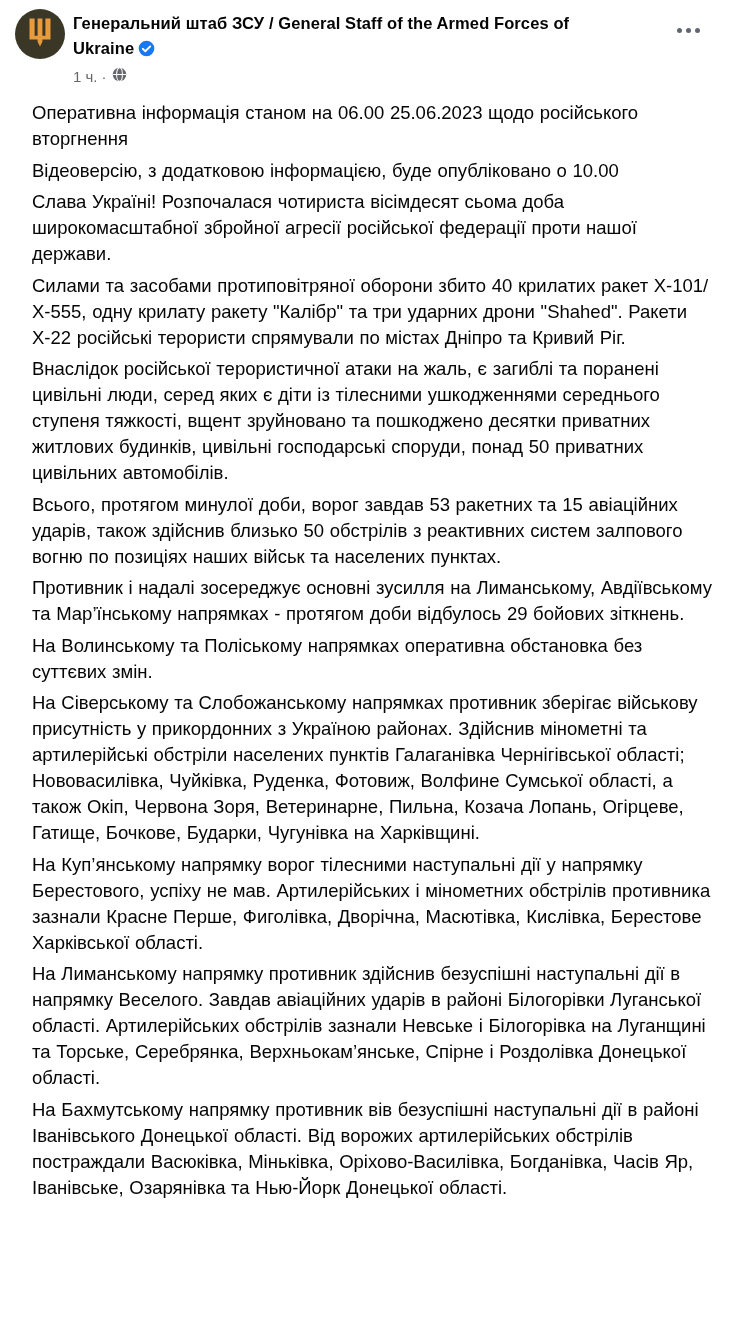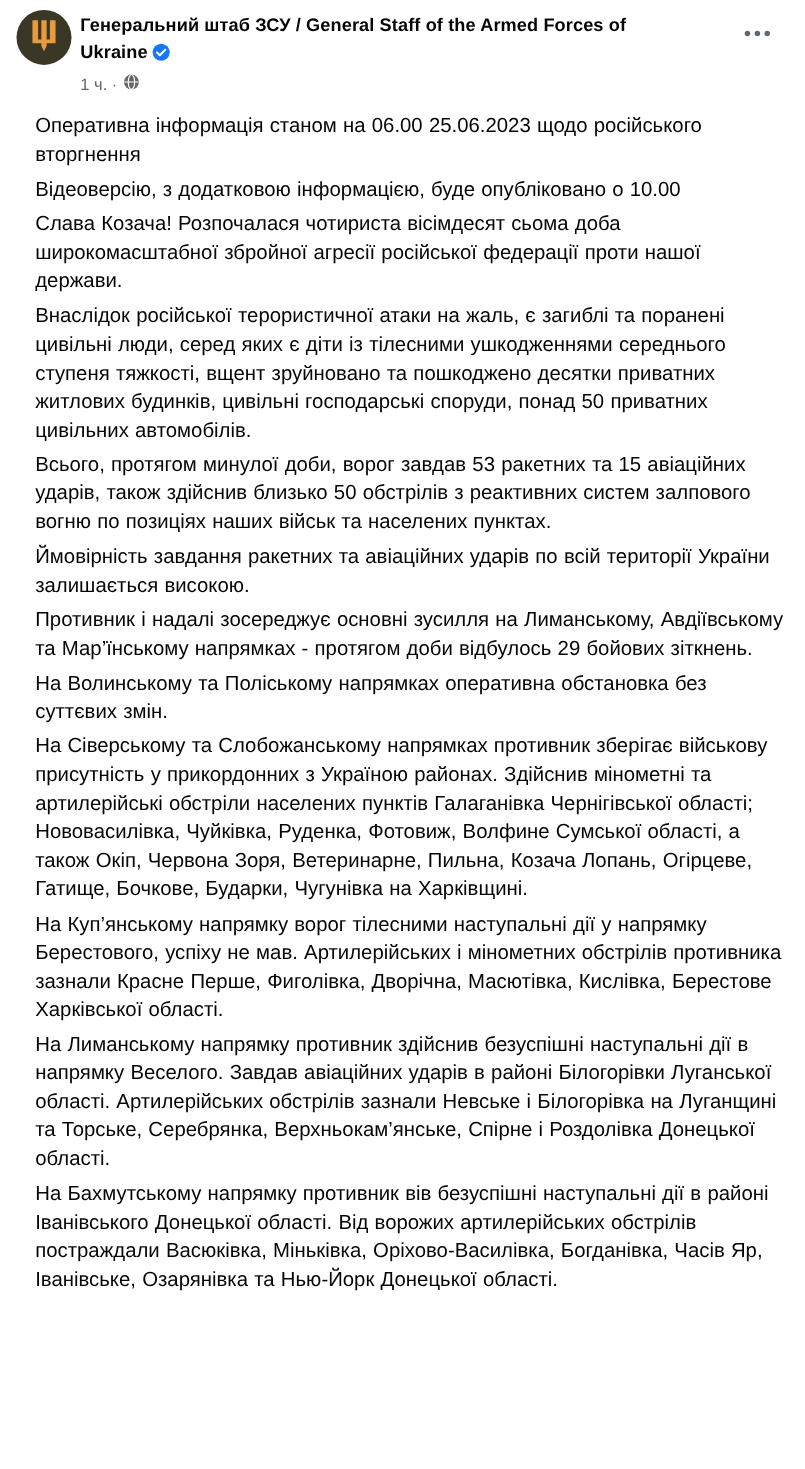--- a/index.html
+++ b/index.html
@@ -137,24 +137,24 @@
       <span class="dot"></span>
       <span class="dot"></span>
       <span class="dot"></span>
     </div>
 
   </div>
 
   <div class="post-body">
       <p>Оперативна інформація станом на 06.00 25.06.2023 щодо російського вторгнення</p>
       <p>Відеоверсію, з додатковою інформацією, буде опубліковано о 10.00</p>
-      <p>Слава Козача! Розпочалася чотириста вісімдесят сьома доба широкомасштабної збройної агресії російської федерації проти нашої держави.</p>
+      <p>Слава Україні! Розпочалася чотириста вісімдесят сьома доба широкомасштабної збройної агресії російської федерації проти нашої держави.</p>
+      <p>Силами та засобами протиповітряної оборони збито 40 крилатих ракет Х-101/Х-555, одну крилату ракету "Калібр" та три ударних дрони "Shahed". Ракети Х-22 російські терористи спрямували по містах Дніпро та Кривий Ріг.</p>
       <p>Внаслідок російської терористичної атаки на жаль, є загиблі та поранені цивільні люди, серед яких є діти із тілесними ушкодженнями середнього ступеня тяжкості, вщент зруйновано та пошкоджено десятки приватних житлових будинків, цивільні господарські споруди, понад 50 приватних цивільних автомобілів.</p>
       <p>Всього, протягом минулої доби, ворог завдав 53 ракетних та 15 авіаційних ударів, також здійснив близько 50 обстрілів з реактивних систем залпового вогню по позиціях наших військ та населених пунктах.</p>
-      <p>Ймовірність завдання ракетних та авіаційних ударів по всій території України залишається високою.</p>
       <p>Противник і надалі зосереджує основні зусилля на Лиманському, Авдіївському та Мар’їнському напрямках - протягом доби відбулось 29 бойових зіткнень.</p>
       <p>На Волинському та Поліському напрямках оперативна обстановка без суттєвих змін.</p>
       <p>На Сіверському та Слобожанському напрямках противник зберігає військову присутність у прикордонних з Україною районах. Здійснив мінометні та артилерійські обстріли населених пунктів Галаганівка Чернігівської області; Нововасилівка, Чуйківка, Руденка, Фотовиж, Волфине Сумської області, а також Окіп, Червона Зоря, Ветеринарне, Пильна, Козача Лопань, Огірцеве, Гатище, Бочкове, Бударки, Чугунівка на Харківщині.</p>
       <p>На Куп’янському напрямку ворог тілесними наступальні дії у напрямку Берестового, успіху не мав. Артилерійських і мінометних обстрілів противника зазнали Красне Перше, Фиголівка, Дворічна, Масютівка, Кислівка, Берестове Харківської області.</p>
       <p>На Лиманському напрямку противник здійснив безуспішні наступальні дії в напрямку Веселого. Завдав авіаційних ударів в районі Білогорівки Луганської області. Артилерійських обстрілів зазнали Невське і Білогорівка на Луганщині та Торське, Серебрянка, Верхньокам’янське, Спірне і Роздолівка Донецької області.</p>
       <p>На Бахмутському напрямку противник вів безуспішні наступальні дії в районі Іванівського Донецької області. Від ворожих артилерійських обстрілів постраждали Васюківка, Міньківка, Оріхово-Василівка, Богданівка, Часів Яр, Іванівське, Озарянівка та Нью-Йорк Донецької області.</p>
     </div>
 
 </div>
 

